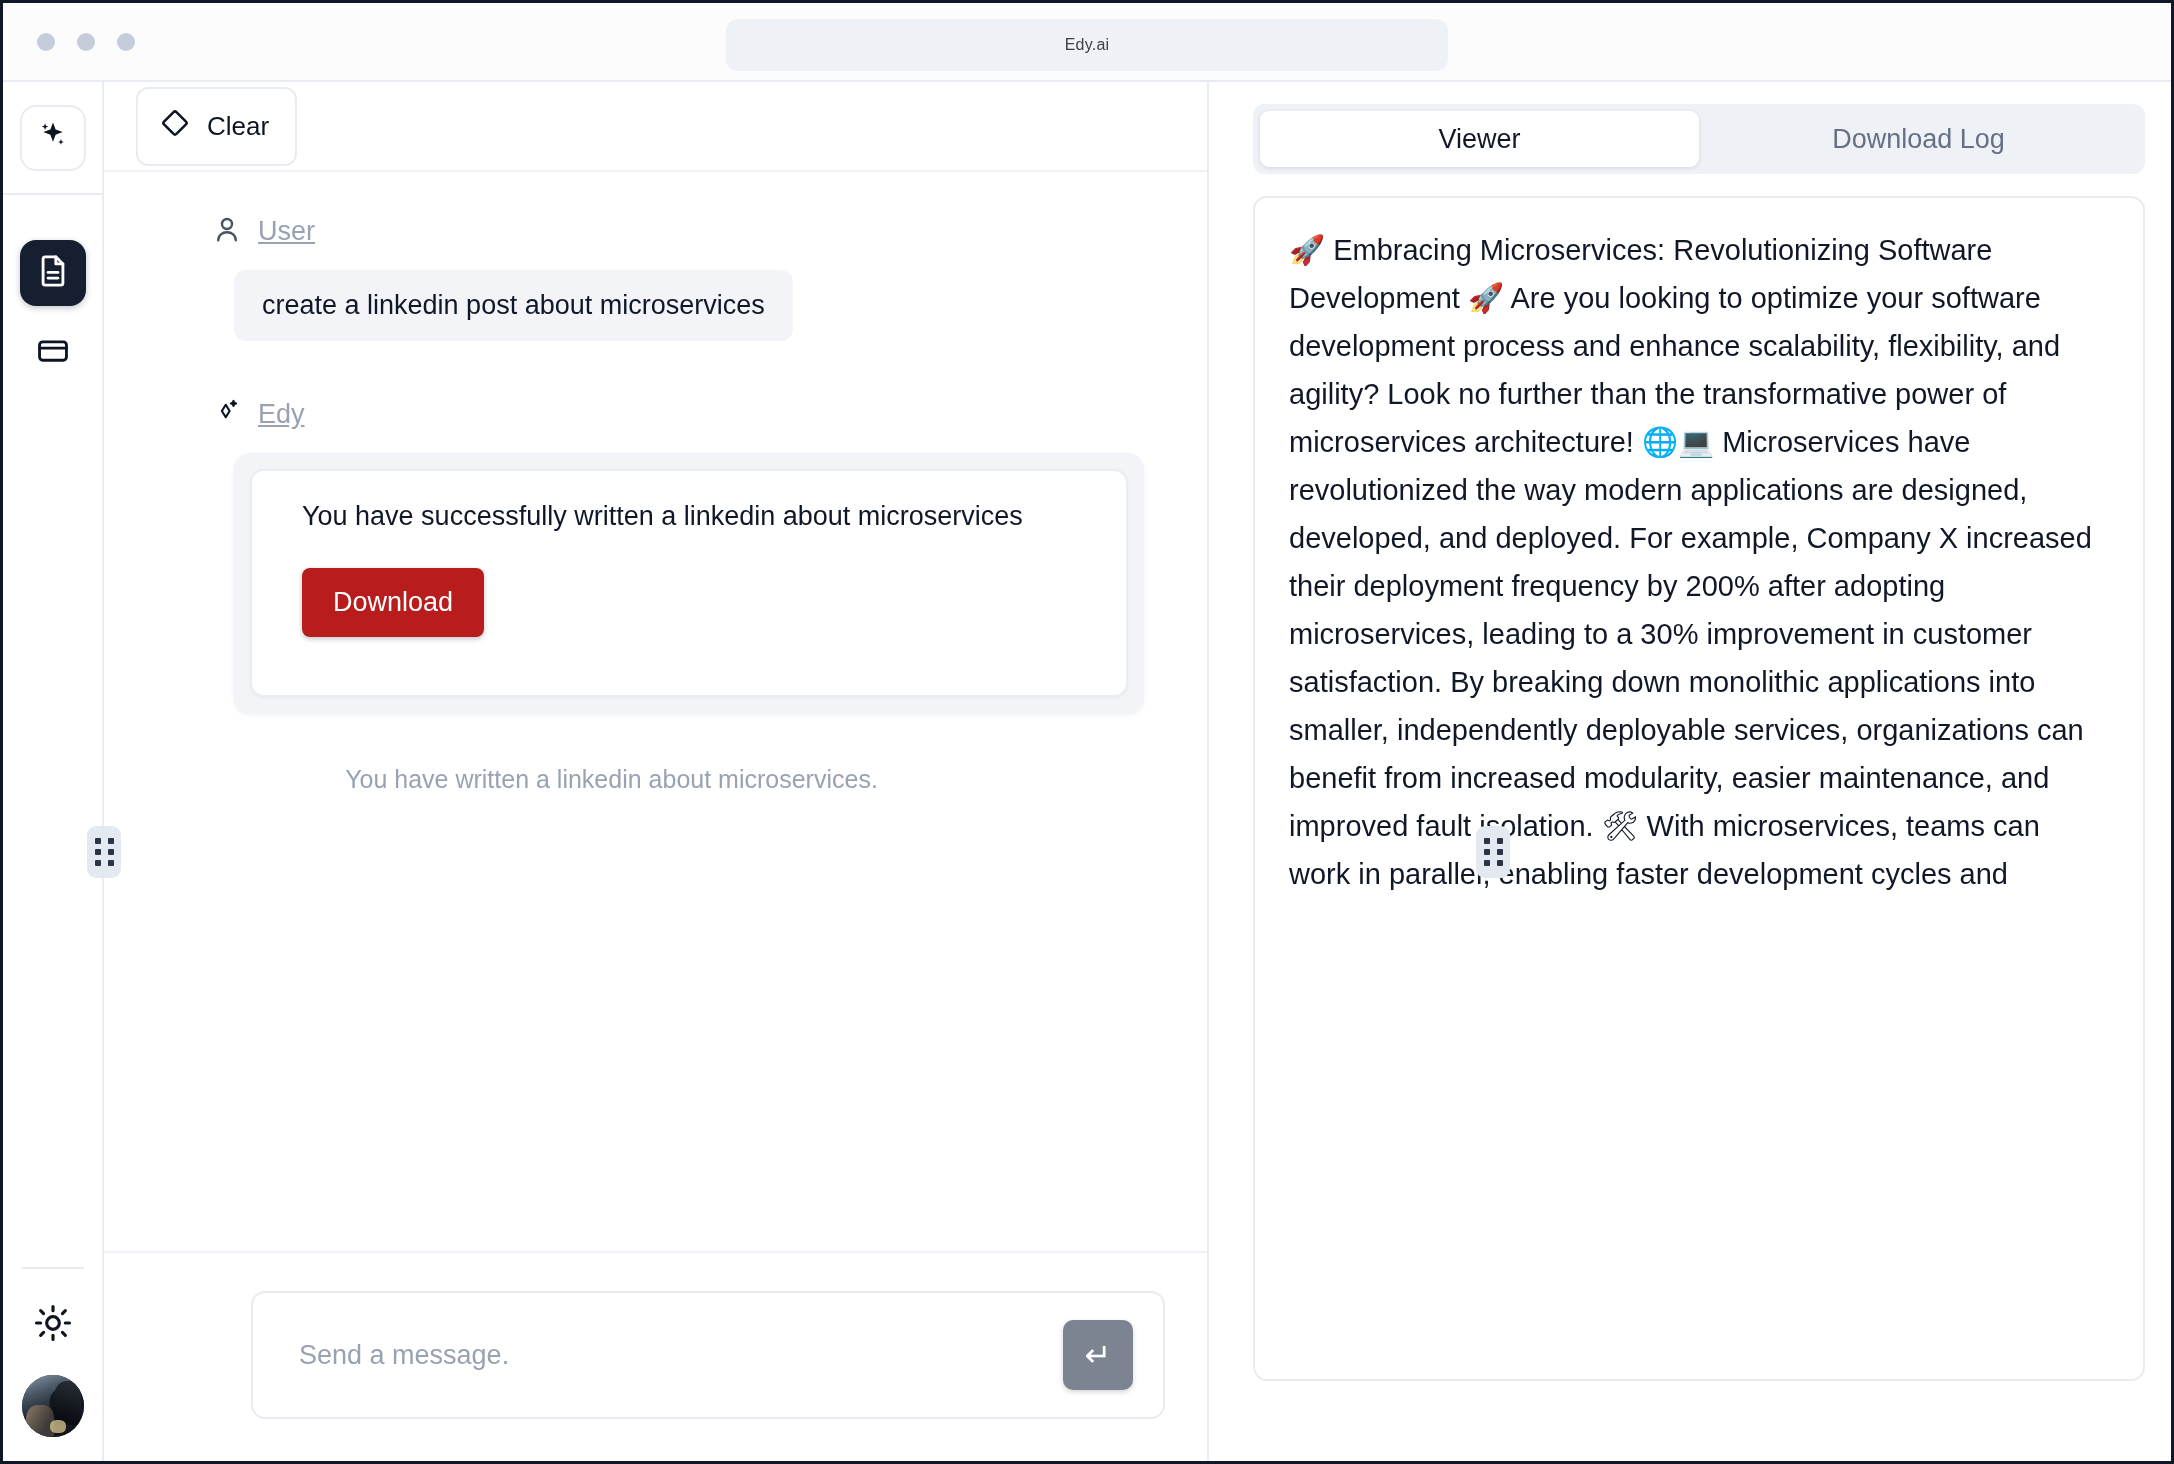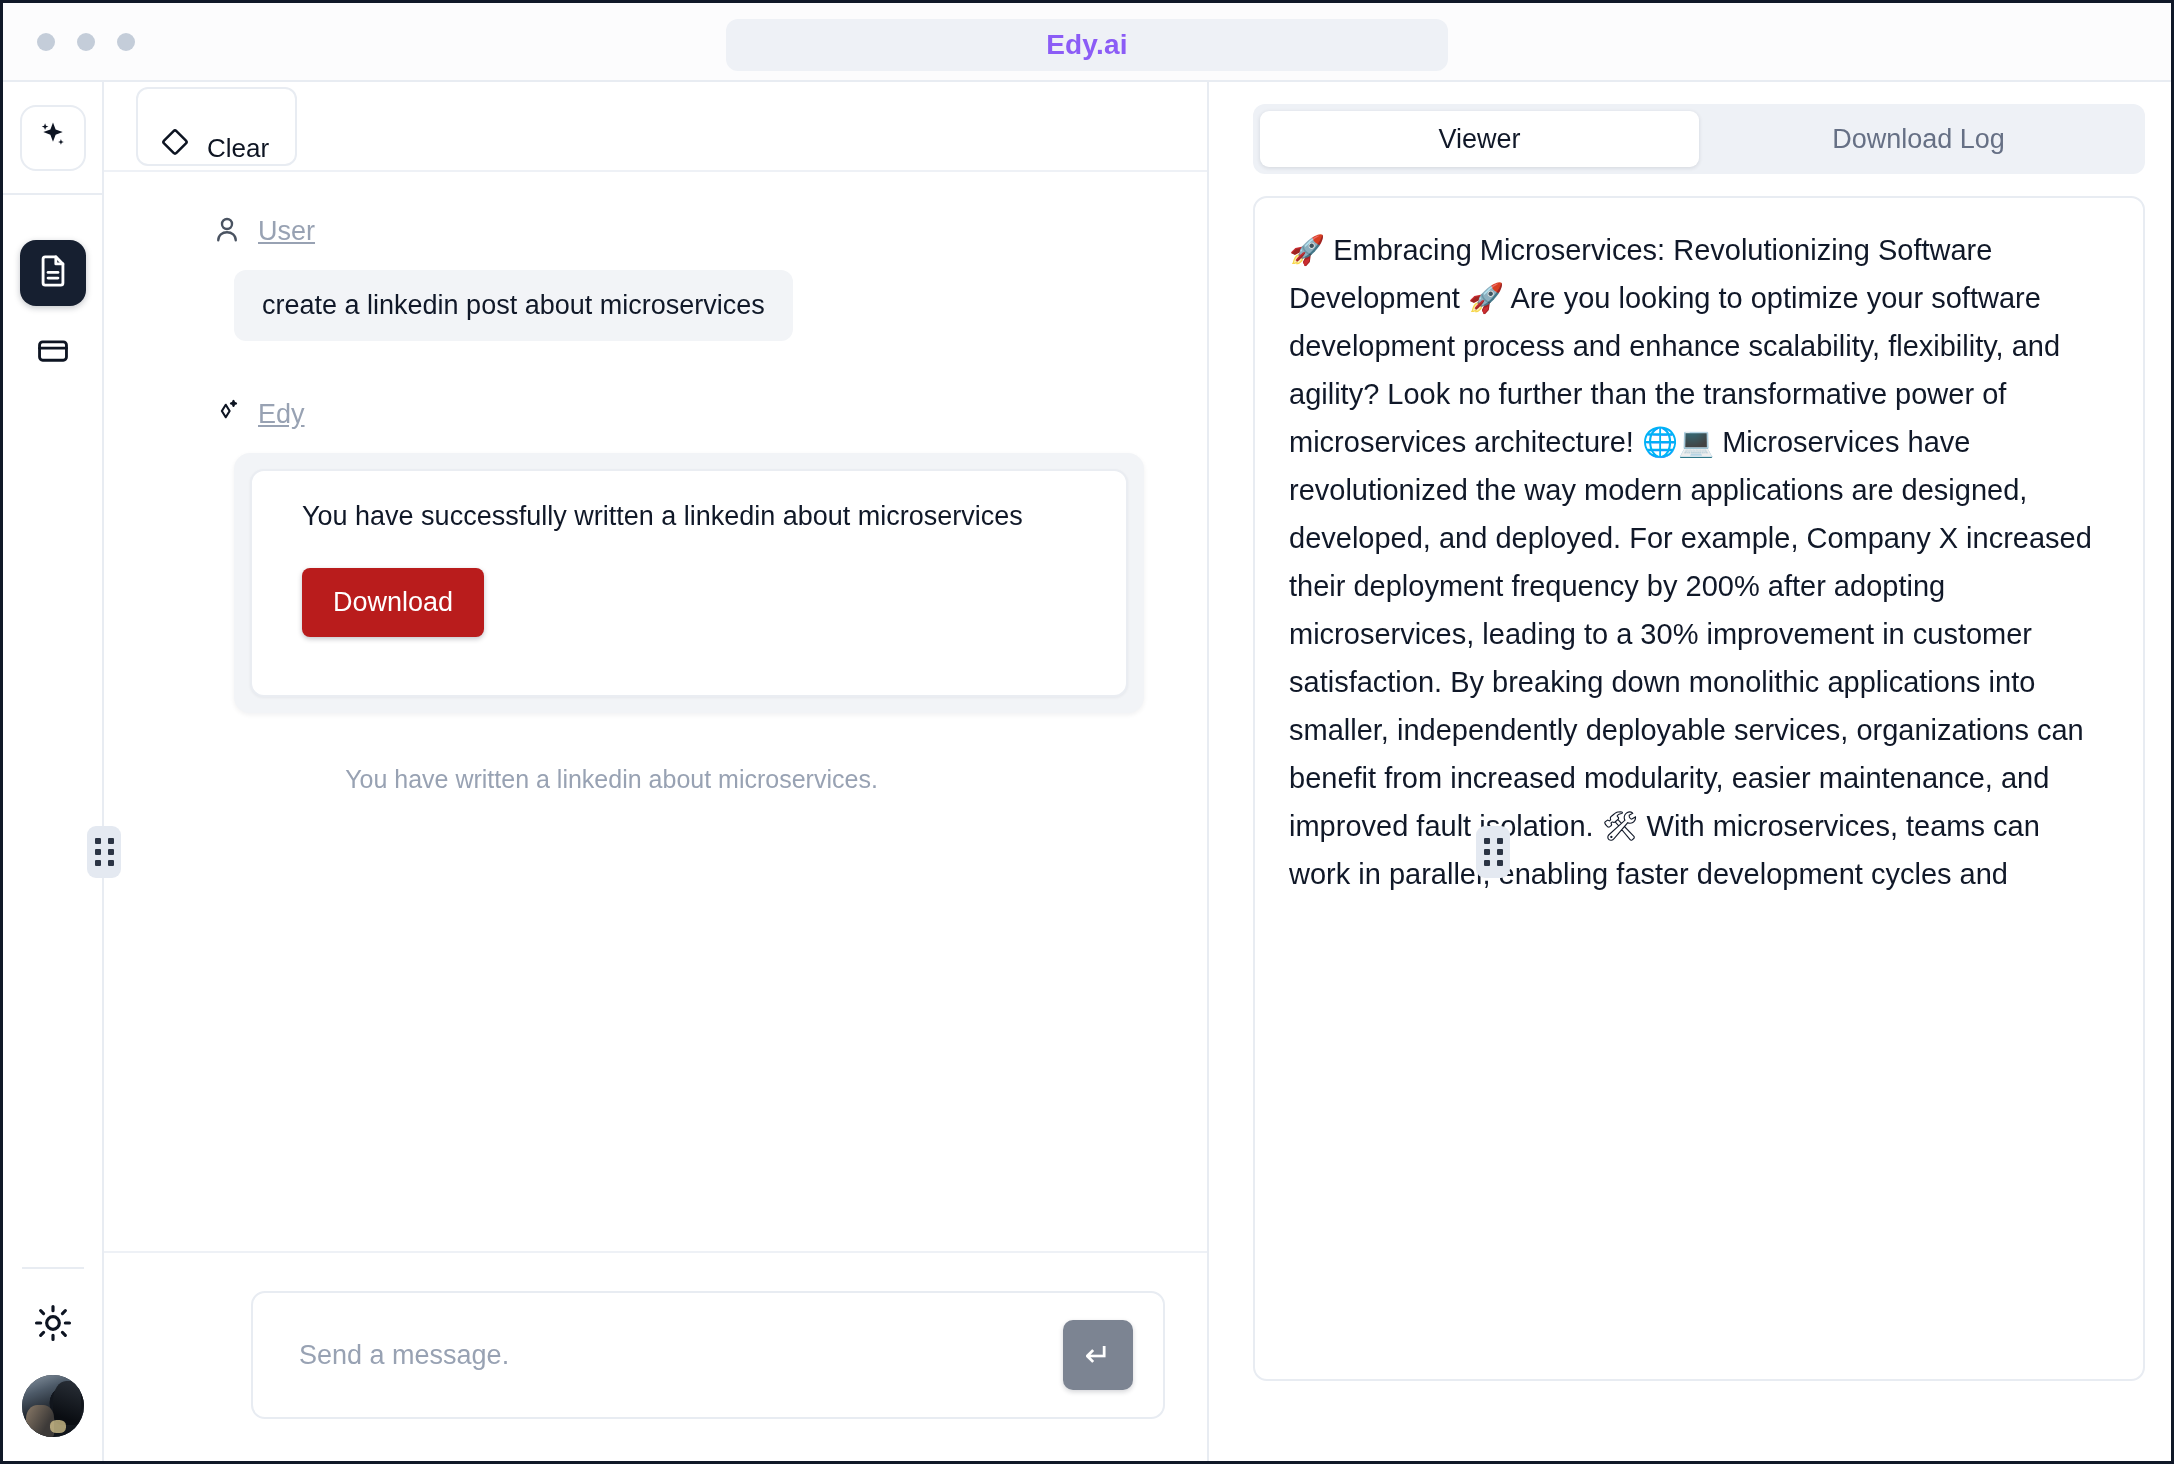--- a/index.html
+++ b/index.html
@@ -51,23 +51,23 @@
     top: 16px;
     width: 722px;
     height: 52px;
     background: #eef1f6;
     border-radius: 12px;
     display: flex;
     align-items: center;
     justify-content: center;
   }
   .title-pill span {
-    font-size: 28px;
-    font-weight: bold;
-    color: #8b5cf6;
+    font-size: 16px;
+    font-weight: normal;
+    color: #404040;
     letter-spacing: 0.2px;
   }
 
   
   .body-row {
     flex: 1 1 auto;
     display: flex;
     min-height: 0;
     position: relative;
   }
@@ -176,21 +176,21 @@
   }
   .chat-toolbar {
     flex: 0 0 90px;
     display: flex;
     align-items: center;
     padding-left: 32px;
     border-bottom: 2px solid #eef1f6;
   }
   .clear-btn {
     display: flex;
-    align-items: flex-end;
+    align-items: center;
     gap: 17px;
     height: 79px;
     padding: 0 26px 0 22px;
     border: 2px solid #e8ecf2;
     border-radius: 12px;
     background: #ffffff;
     cursor: pointer;
   }
   .clear-btn span {
     font-size: 26px;

